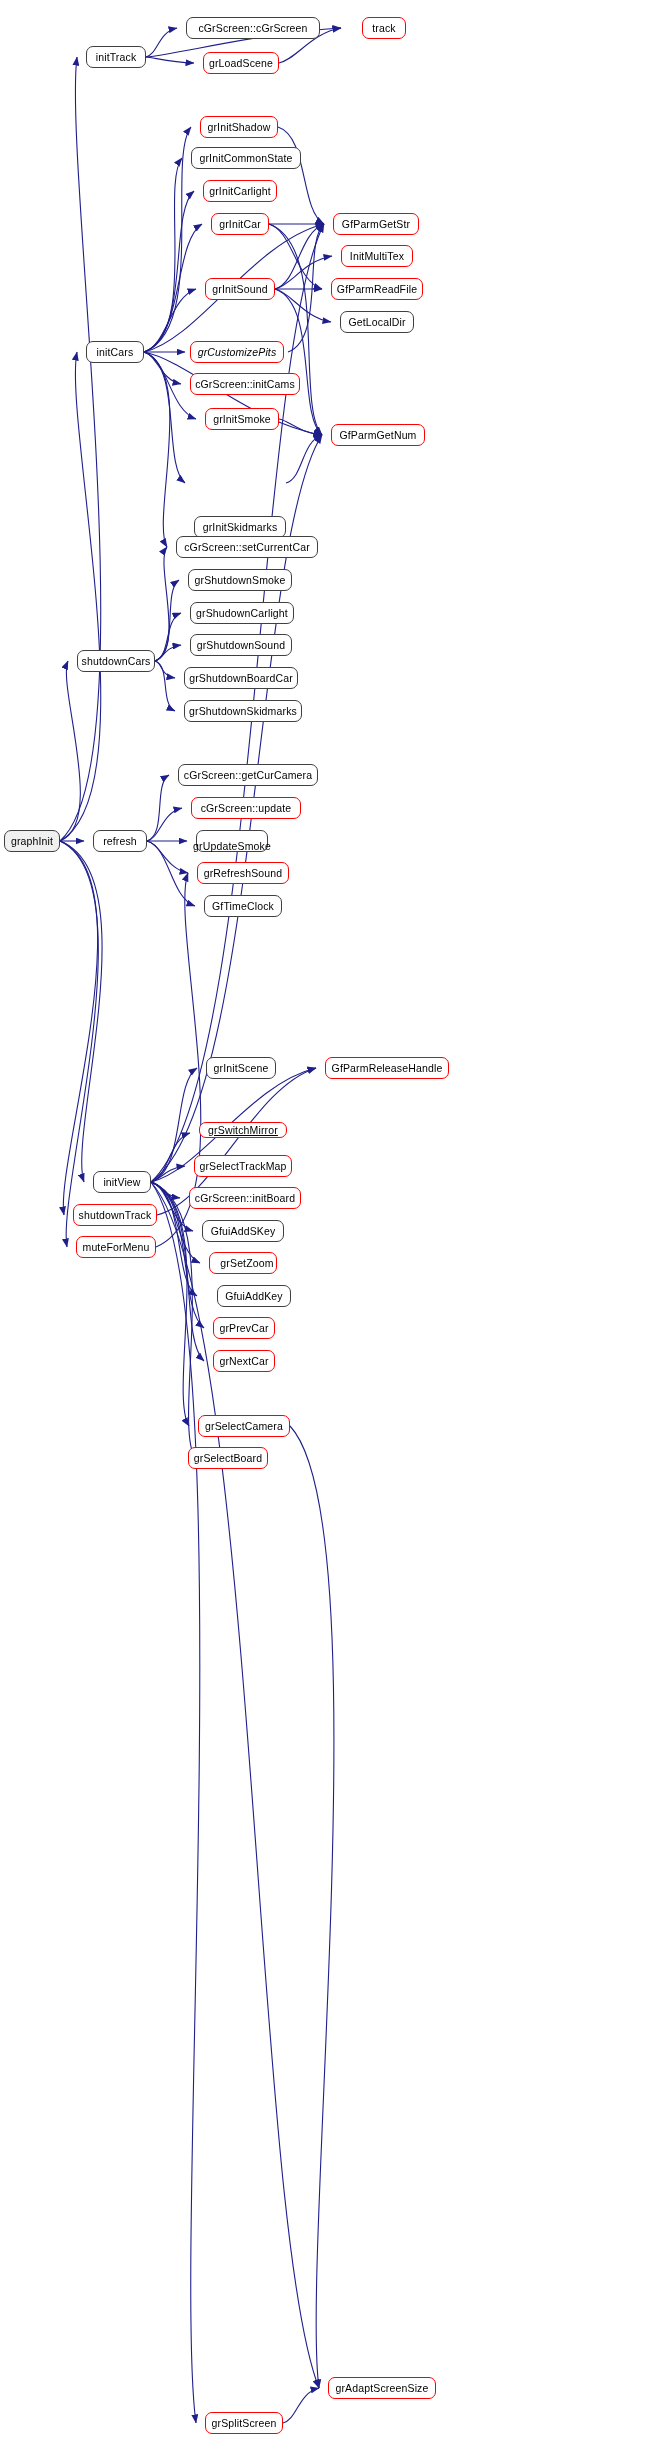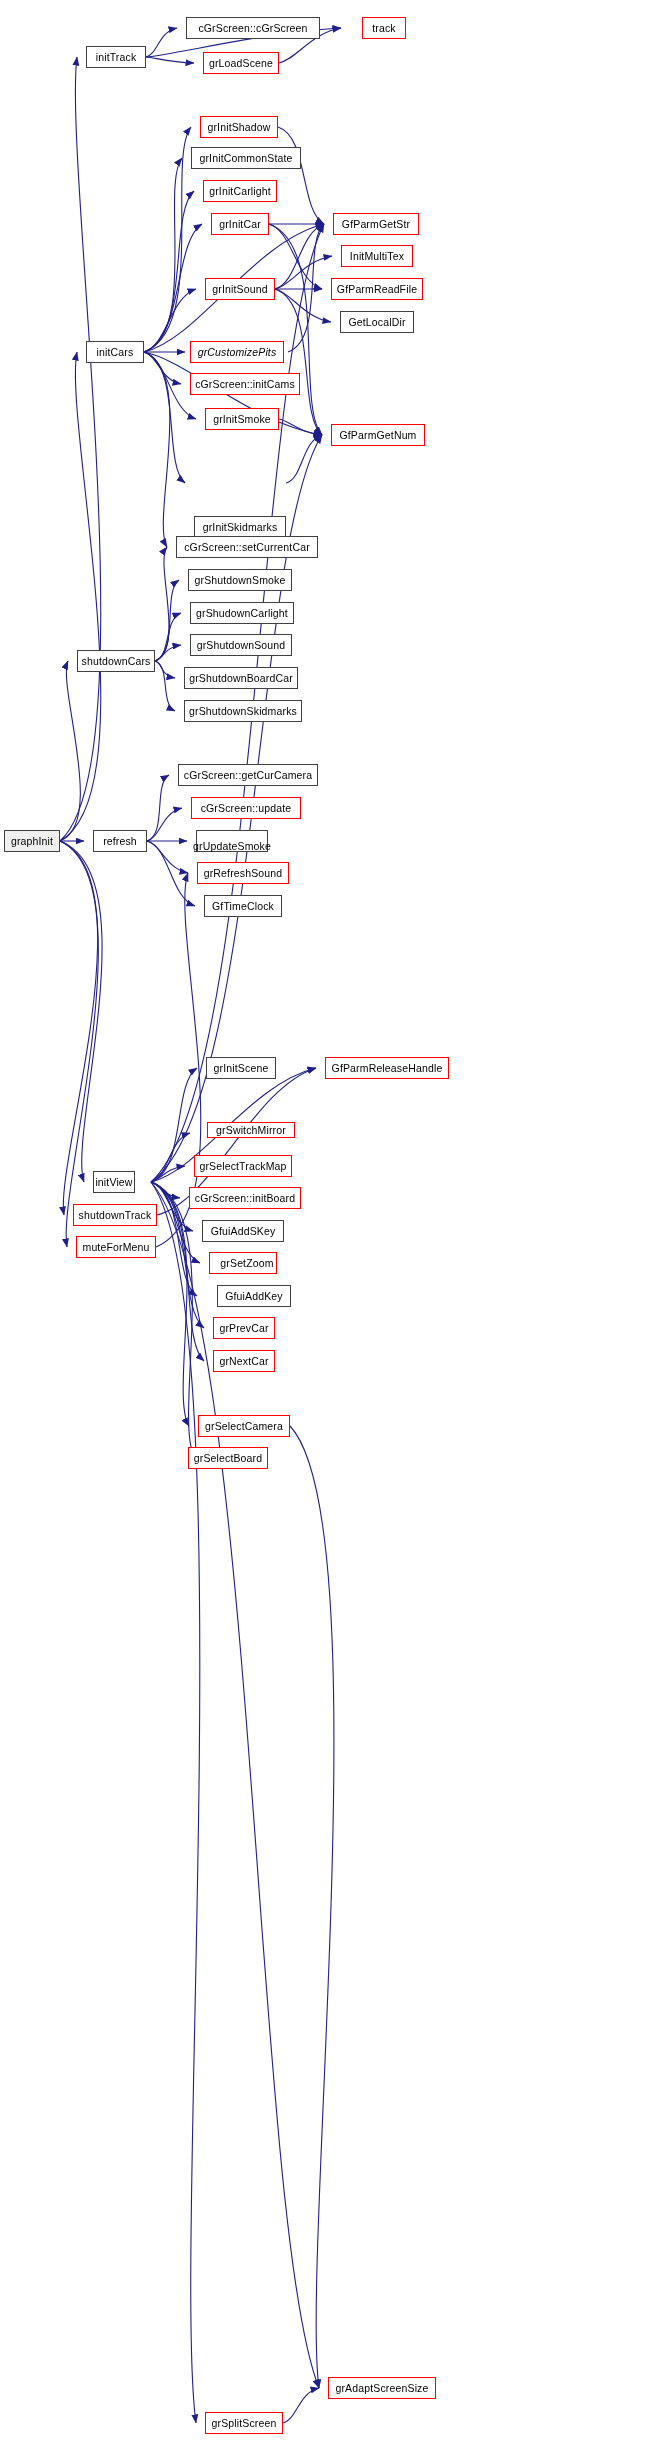--- a/index.html
+++ b/index.html
@@ -30,20 +30,21 @@
     display: flex;
     align-items: center;
     justify-content: center;
     background: #ffffff;
     font-size: 10.5px;
     color: #000000;
     letter-spacing: 0.15px;
     white-space: nowrap;
     line-height: 1;
     cursor: pointer;
+    border-radius: 7px;
   }
   .node.red   { border: 1.3px solid #ff0000; }
   .node.black { border: 1.3px solid #404040; }
   .node.current {
     border: 1.3px solid #404040;
     background: #f0f0f0;
   }
   .node span { pointer-events: none; }
 </style>
 </head>
@@ -224,30 +225,30 @@
       </div>
       <div class="node black" style="left: 204px; top: 895px; width: 78px; height: 22px;">
         <span>GfTimeClock</span>
       </div>
       <div class="node red" style="left: 325px; top: 1057px; width: 124px; height: 22px;">
         <span>GfParmReleaseHandle</span>
       </div>
       <div class="node black" style="left: 206px; top: 1057px; width: 70px; height: 22px;">
         <span>grInitScene</span>
       </div>
-      <div class="node red" style="left: 207px; top: 1122px; width: 88px; height: 16px;">
+      <div class="node red" style="left: 199px; top: 1122px; width: 88px; height: 16px; text-decoration: underline;">
         <span>grSwitchMirror</span>
       </div>
       <div class="node red" style="left: 194px; top: 1155px; width: 98px; height: 22px;">
         <span>grSelectTrackMap</span>
       </div>
       <div class="node red" style="left: 189px; top: 1187px; width: 112px; height: 22px;">
         <span>cGrScreen::initBoard</span>
       </div>
-      <div class="node black" style="left: 93px; top: 1171px; width: 42px; height: 22px;">
+      <div class="node black" style="left: 93px; top: 1171px; width: 58px; height: 22px;">
         <span>initView</span>
       </div>
       <div class="node black" style="left: 202px; top: 1220px; width: 82px; height: 22px;">
         <span>GfuiAddSKey</span>
       </div>
       <div class="node red" style="left: 73px; top: 1204px; width: 84px; height: 22px;">
         <span>shutdownTrack</span>
       </div>
       <div class="node red" style="left: 209px; top: 1252px; width: 68px; height: 22px; padding-left: 8px;">
         <span>grSetZoom</span>

